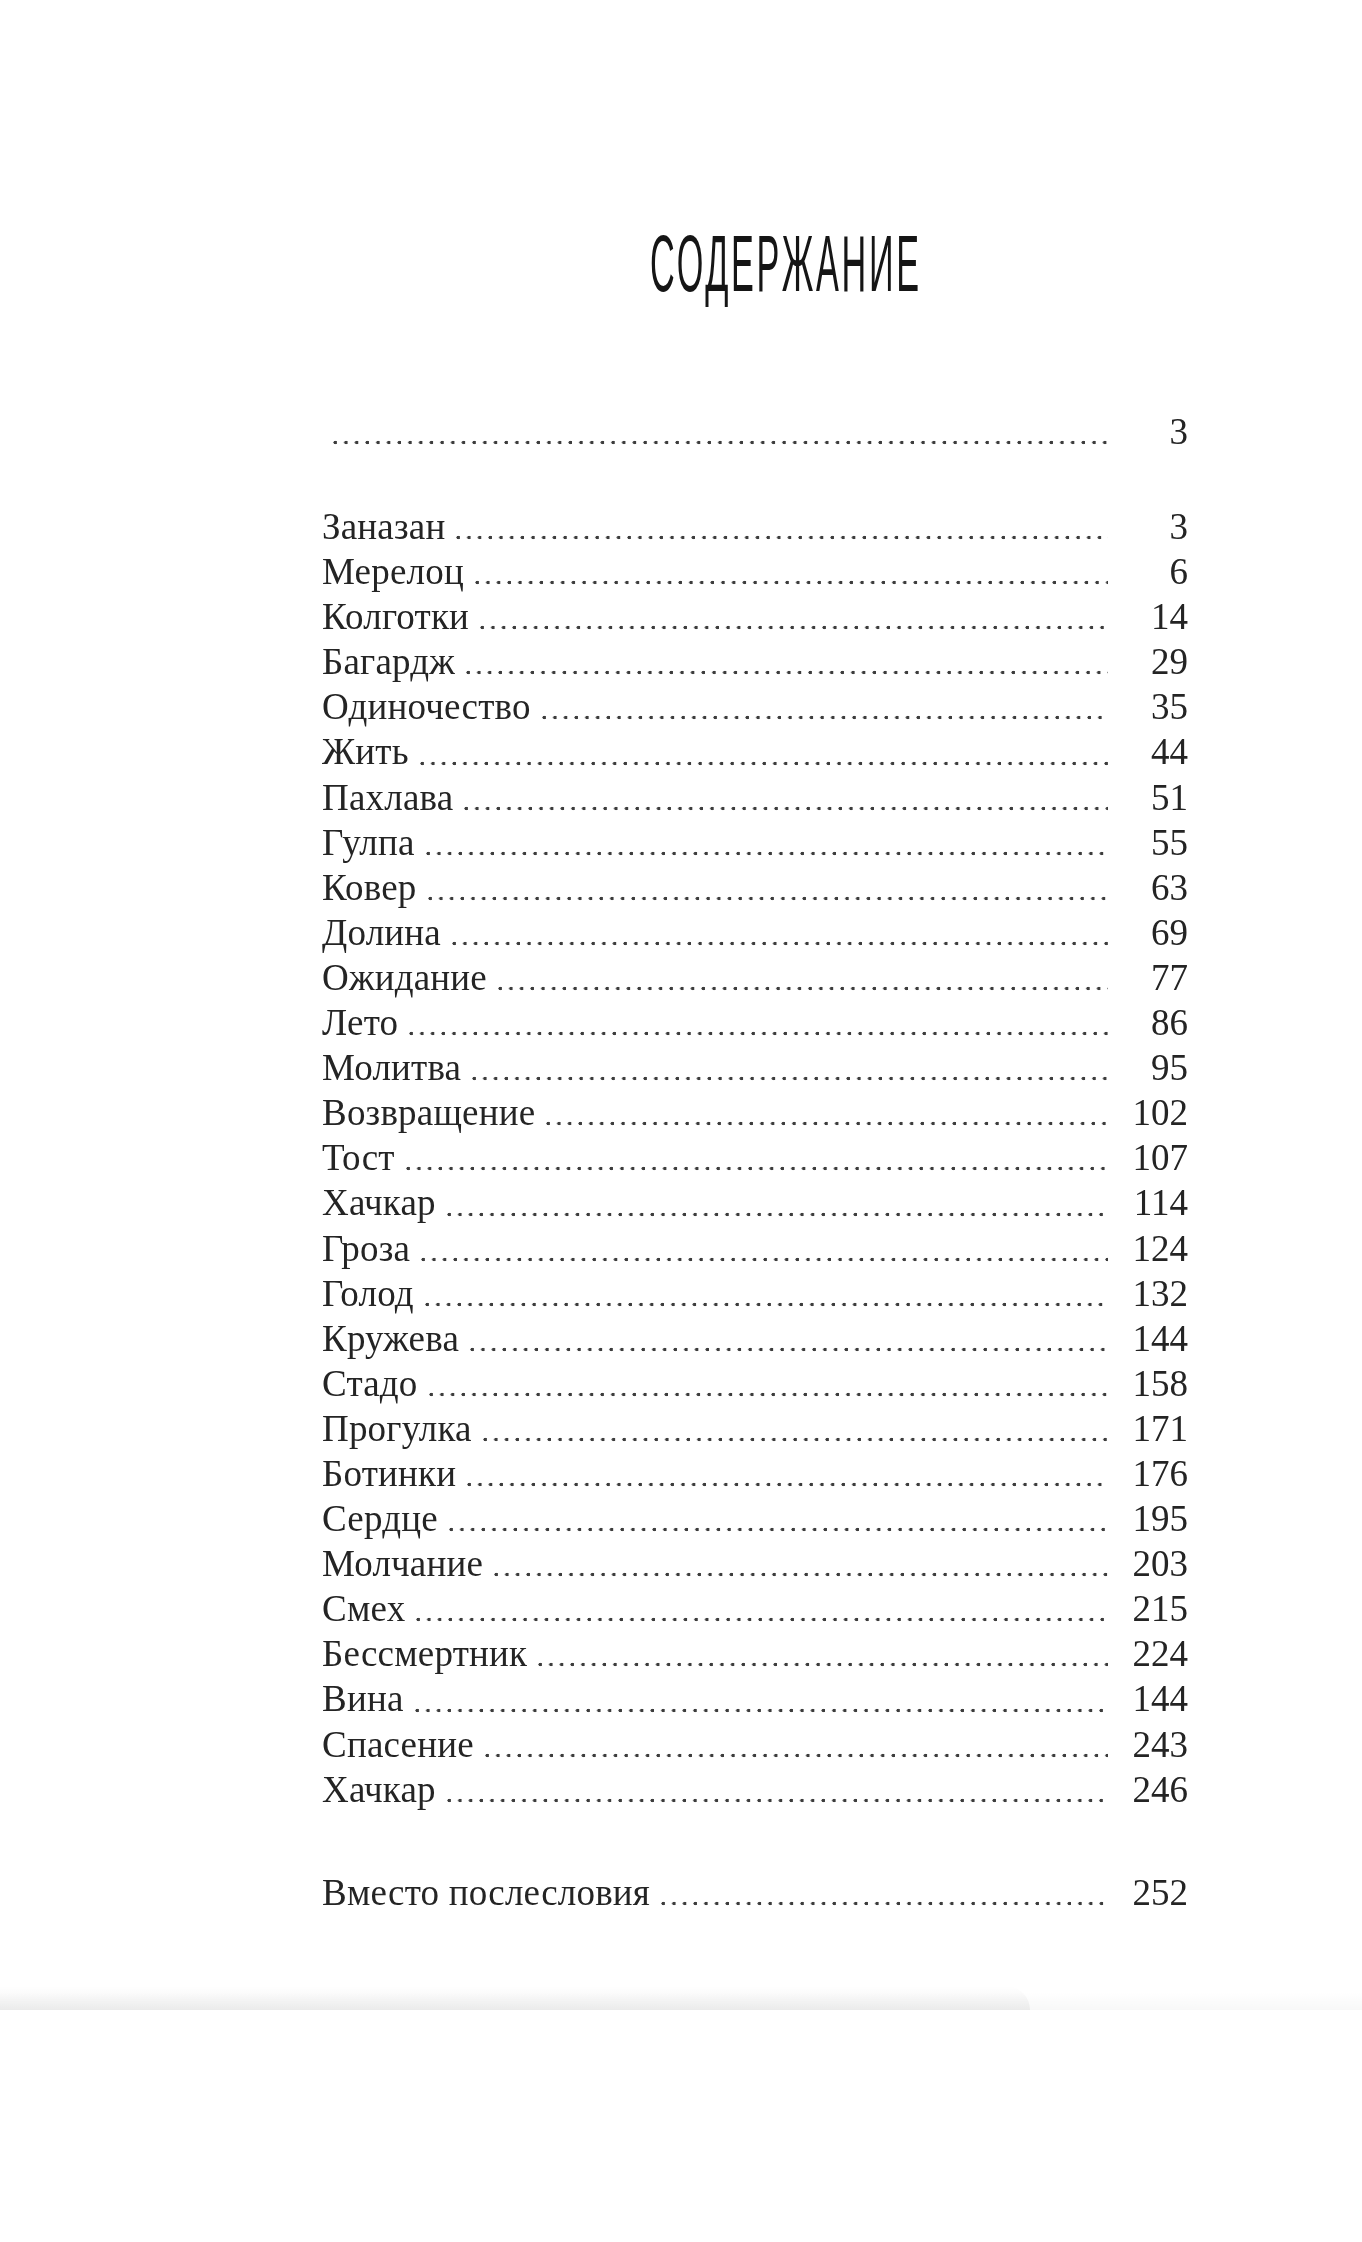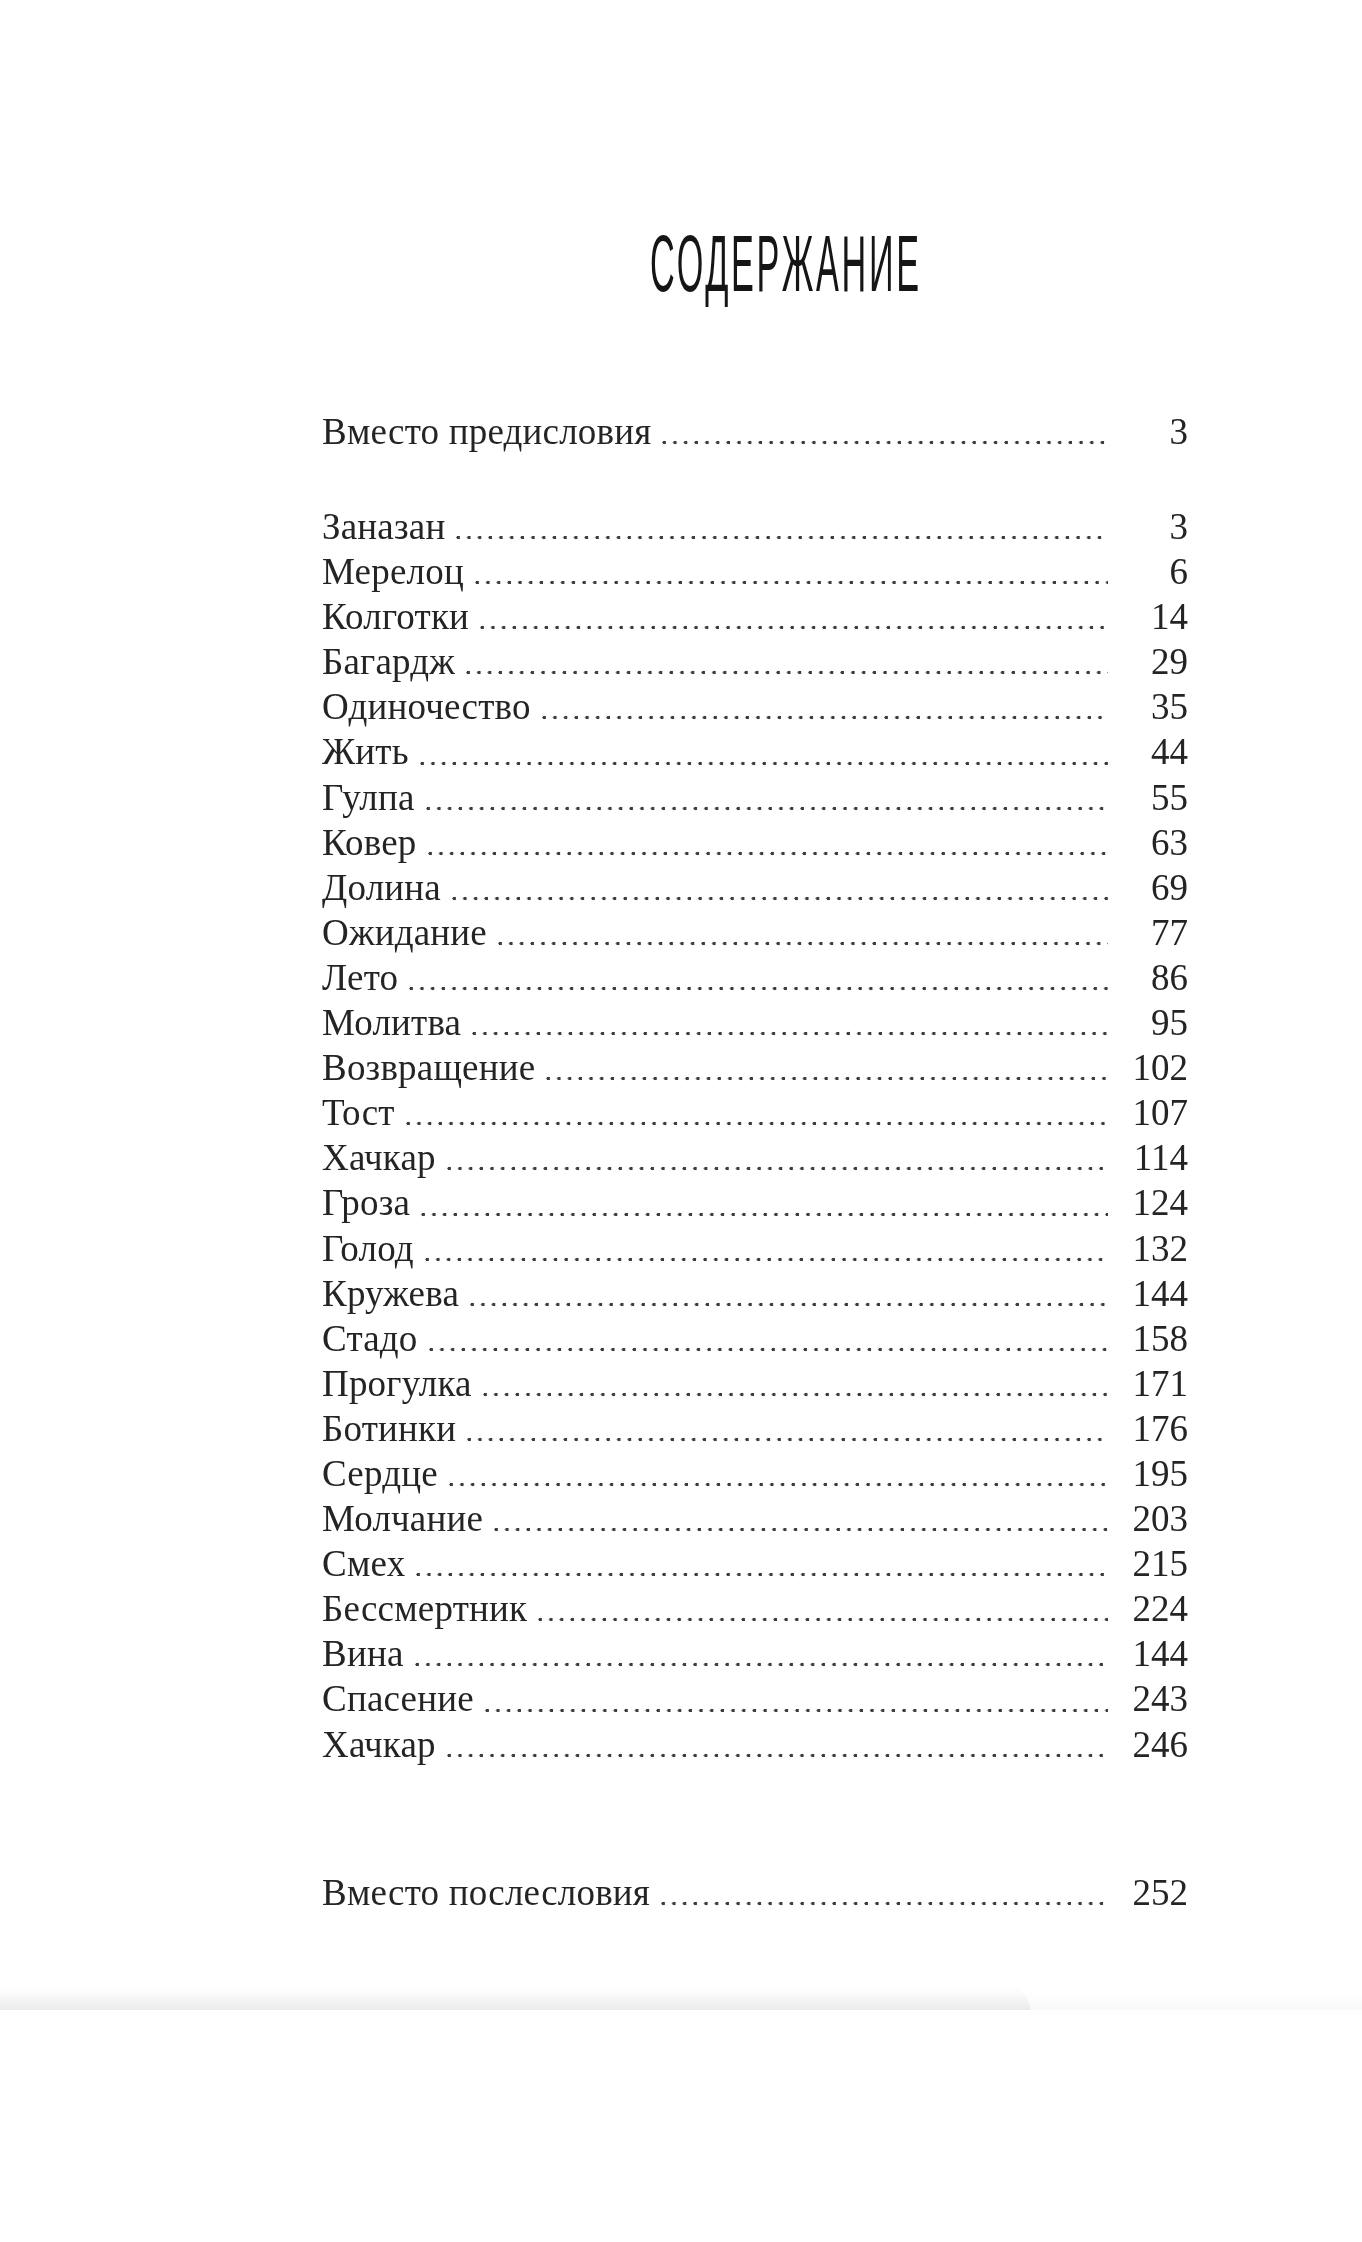--- a/index.html
+++ b/index.html
@@ -92,21 +92,20 @@
 <body>
 
 <div class="page">
 
   <div class="title-strip">
     <span class="title-text">СОДЕРЖАНИЕ</span>
   </div>
 
   <div class="toc-block" id="preface-block">
     <div class="toc-row">
-      <span class="toc-label">Вместо предисловия</span>
       <span class="toc-leader"></span>
       <span class="toc-page">3</span>
     </div>
   </div>
 
   <div class="toc-block" id="chapters">
   <div class="toc-row">
     <span class="toc-label">Заназан</span>
     <span class="toc-leader"></span>
     <span class="toc-page">3</span>
@@ -136,20 +135,25 @@
     <span class="toc-leader"></span>
     <span class="toc-page">35</span>
   </div>
 
   <div class="toc-row">
     <span class="toc-label">Жить</span>
     <span class="toc-leader"></span>
     <span class="toc-page">44</span>
   </div>
 
+  <div class="toc-row">
+    <span class="toc-label">Пахлава</span>
+    <span class="toc-leader"></span>
+    <span class="toc-page">51</span>
+  </div>
 
   <div class="toc-row">
     <span class="toc-label">Гулпа</span>
     <span class="toc-leader"></span>
     <span class="toc-page">55</span>
   </div>
 
   <div class="toc-row">
     <span class="toc-label">Ковер</span>
     <span class="toc-leader"></span>

